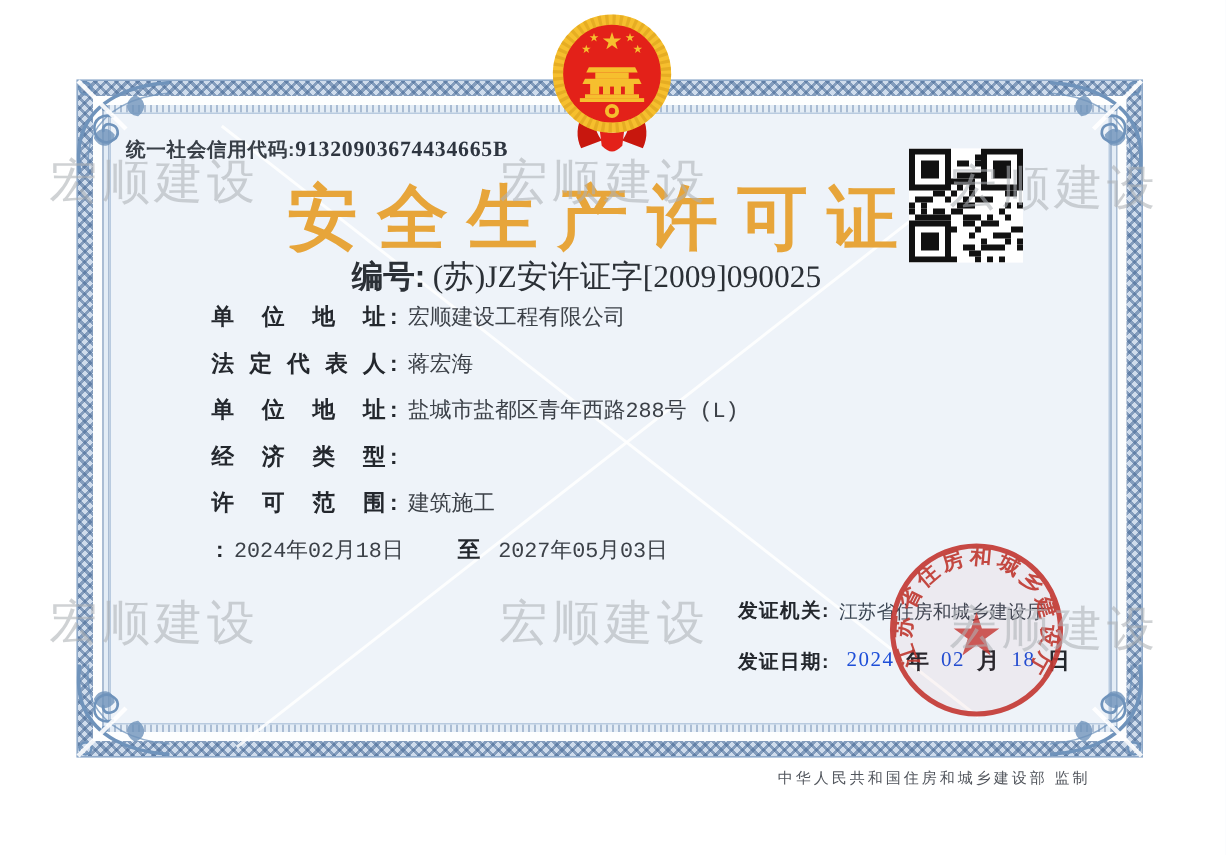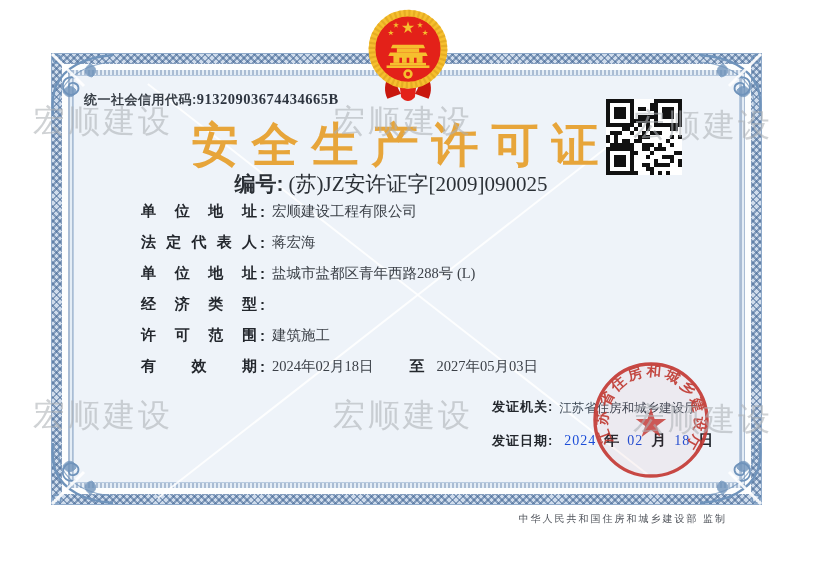--- a/index.html
+++ b/index.html
@@ -42,21 +42,21 @@
   .serial .lab{font-weight:bold;margin-right:5px;}
   .serial .val{font-family:"Liberation Serif",serif;}
 
   .qr{position:absolute;left:606px;top:99px;width:76px;height:76px;z-index:3;background:#ffffff;}
 
   .fields{position:absolute;left:141px;top:196px;z-index:3;}
   .frow{height:31px;display:flex;align-items:center;}
   .flabel{display:inline-block;width:116px;font-weight:bold;font-size:15px;color:#23272d;
           text-align:justify;text-align-last:justify;}
   .fcolon{font-weight:bold;font-size:15px;color:#23272d;margin:0 7px 0 3px;}
-  .fvalue{font-size:14.5px;color:#3c4148;font-family:Liberation Serif, serif;white-space:nowrap;}
+  .fvalue{font-size:14.5px;color:#3c4148;font-family:Liberation Mono, monospace;white-space:nowrap;}
   .vto{font-weight:bold;font-family:"Liberation Sans",sans-serif;color:#23272d;margin:0 12px 0 36px;font-size:15px;}
 
   .issuer{position:absolute;left:492px;top:398px;z-index:3;}
   .irow{display:flex;align-items:flex-start;}
   .ilabel{font-weight:bold;font-size:13px;color:#23272d;letter-spacing:1px;margin-right:6px;white-space:nowrap;}
   .iauth{font-size:12.5px;color:#3c4754;font-family:"Liberation Serif",serif;padding-top:2px;white-space:nowrap;}
   .irow2{margin-top:14px;align-items:center;}
   .dnum{font-family:"Liberation Serif",serif;font-size:14px;color:#1d4ed8;letter-spacing:1px;margin:0 5px;}
   .dunit{font-weight:bold;font-size:15px;color:#23272d;margin:0 3px;}
 
@@ -294,21 +294,20 @@
     <div class="frow">
       <span class="flabel">经济类型</span>
       <span class="fcolon">:</span>
     </div>
     <div class="frow">
       <span class="flabel">许可范围</span>
       <span class="fcolon">:</span>
       <span class="fvalue">建筑施工</span>
     </div>
     <div class="frow">
-      <span class="flabel">有效期</span>
       <span class="fcolon">:</span>
       <span class="fvalue">2024年02月18日</span>
       <span class="vto">至</span>
       <span class="fvalue">2027年05月03日</span>
     </div>
   </div>
 
   <div class="issuer">
     <div class="irow">
       <span class="ilabel">发证机关:</span>

